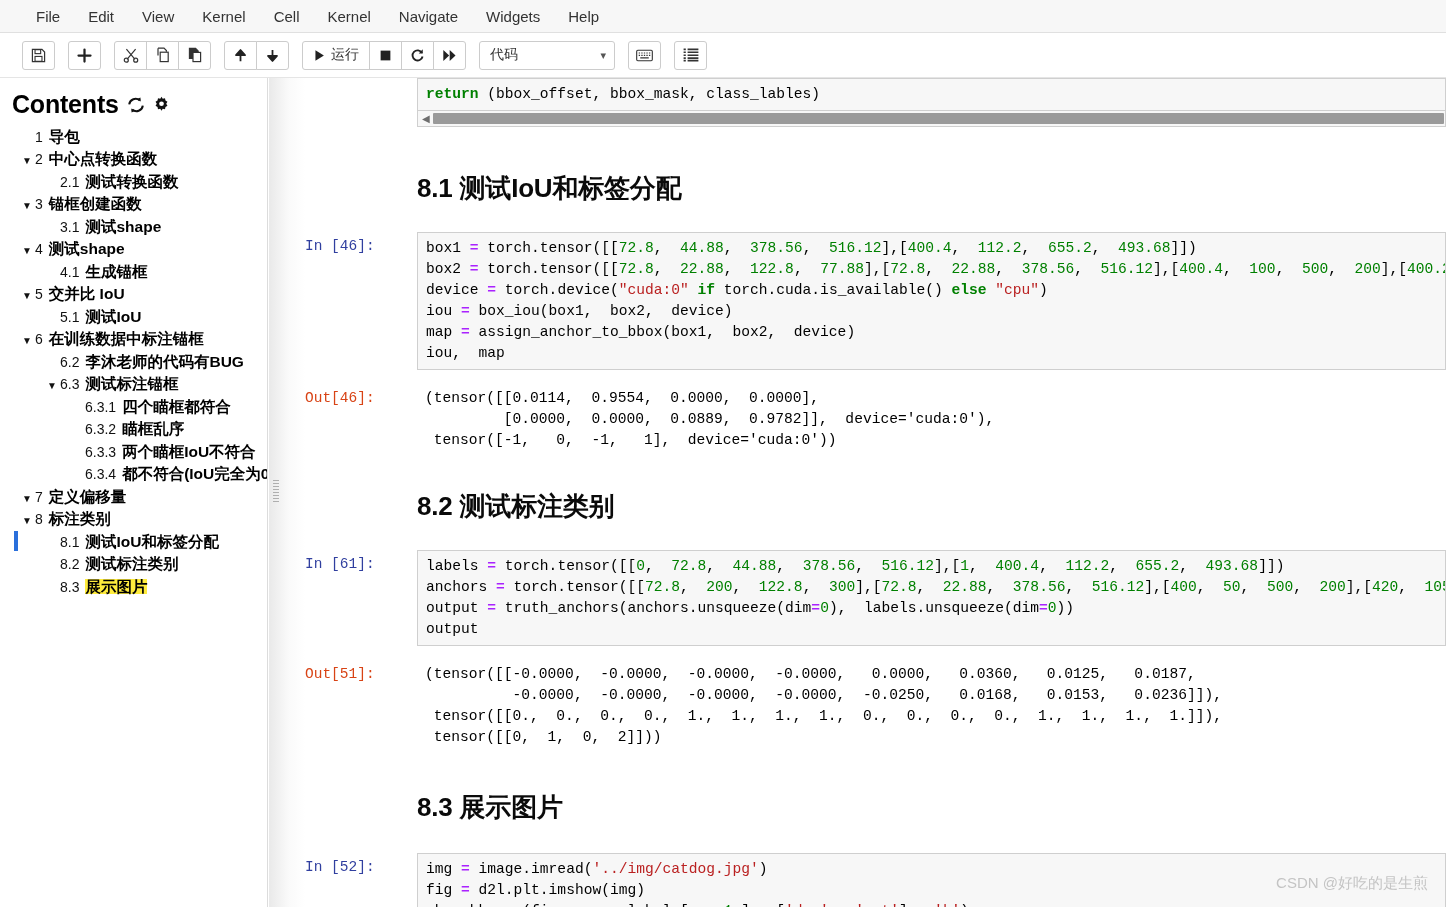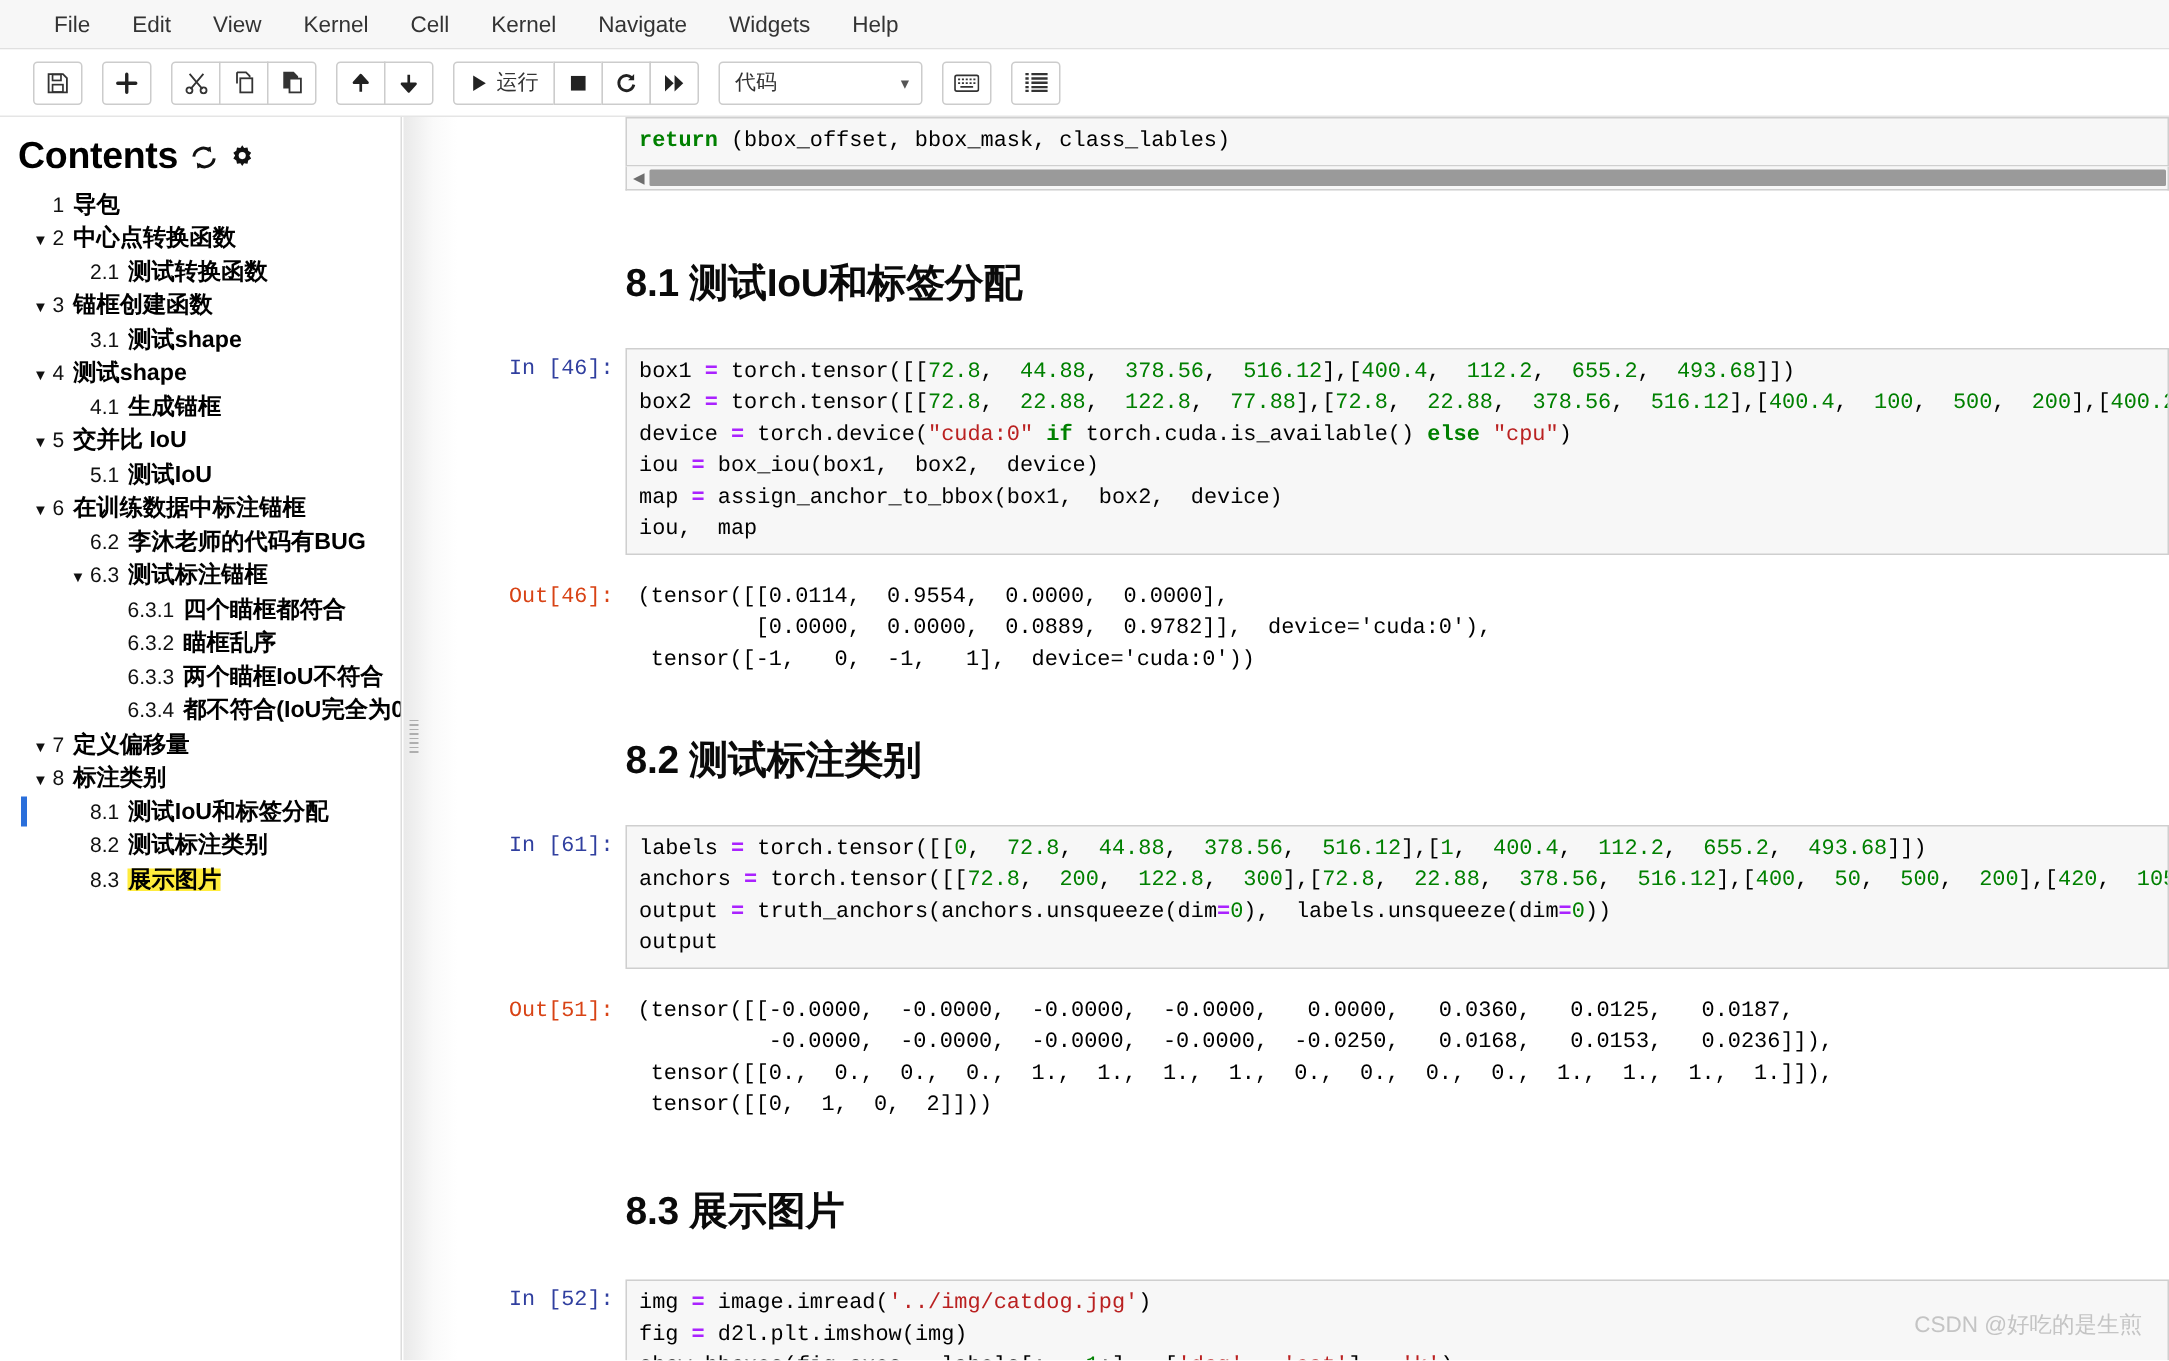--- a/index.html
+++ b/index.html
@@ -91,21 +91,21 @@
   }
 
   
   .notebook {
     position: absolute; left: 305px; top: 78px; width: 1141px; height: 829px;
     background: #fff; overflow: hidden;
   }
 
   .cell { position: relative; display: flex; width: 100%; }
   .prompt {
-    width: 112px; flex: 0 0 112px; text-align: right; padding: 6px 8px 0 0;
+    width: 112px; flex: 0 0 112px; text-align: left; padding: 6px 8px 0 0;
     font-family: "Liberation Mono", monospace; font-size: 14.5px; color: #303F9F;
     white-space: nowrap;
   }
   .prompt.out { color: #D84315; }
   .prompt.empty { color: transparent; }
 
   .input-area {
     flex: 1 1 auto; background: #f7f7f7; border: 1px solid #cfcfcf;
     padding: 5px 4px 5px 8px; overflow: hidden; position: relative;
   }

